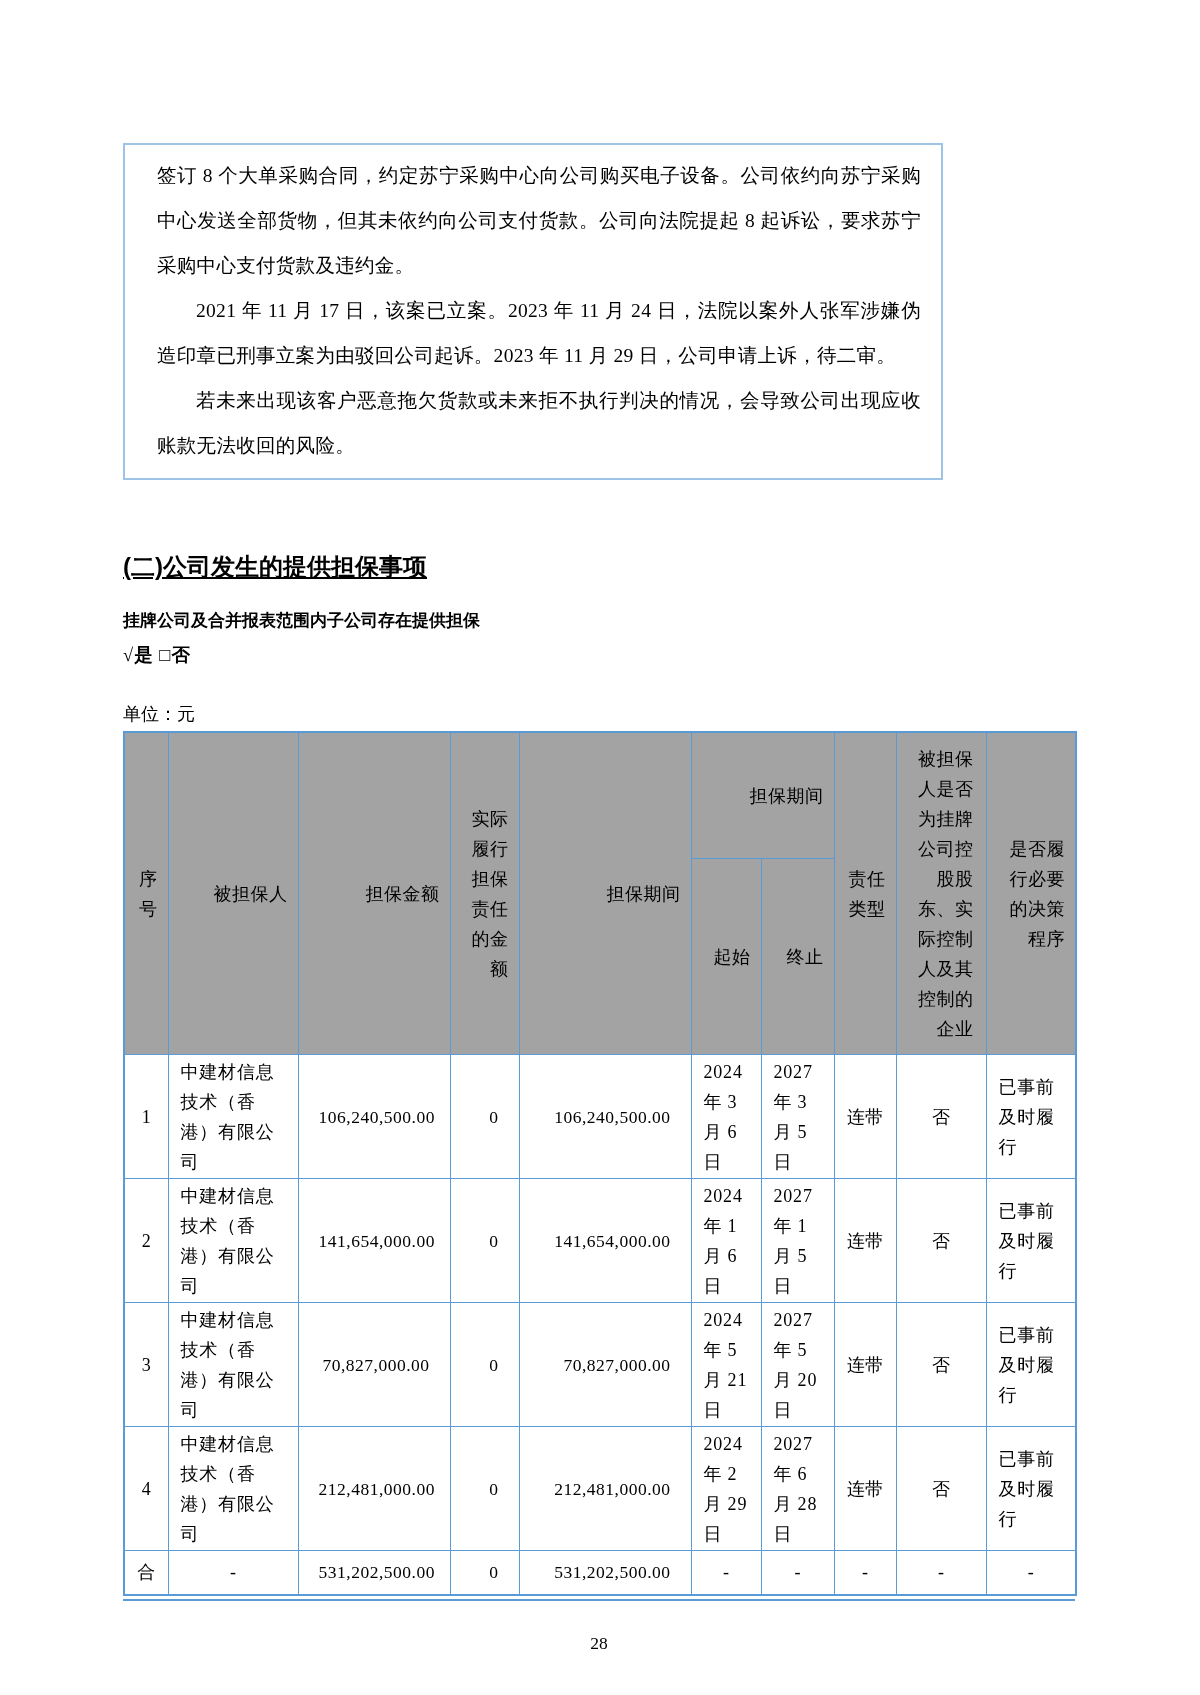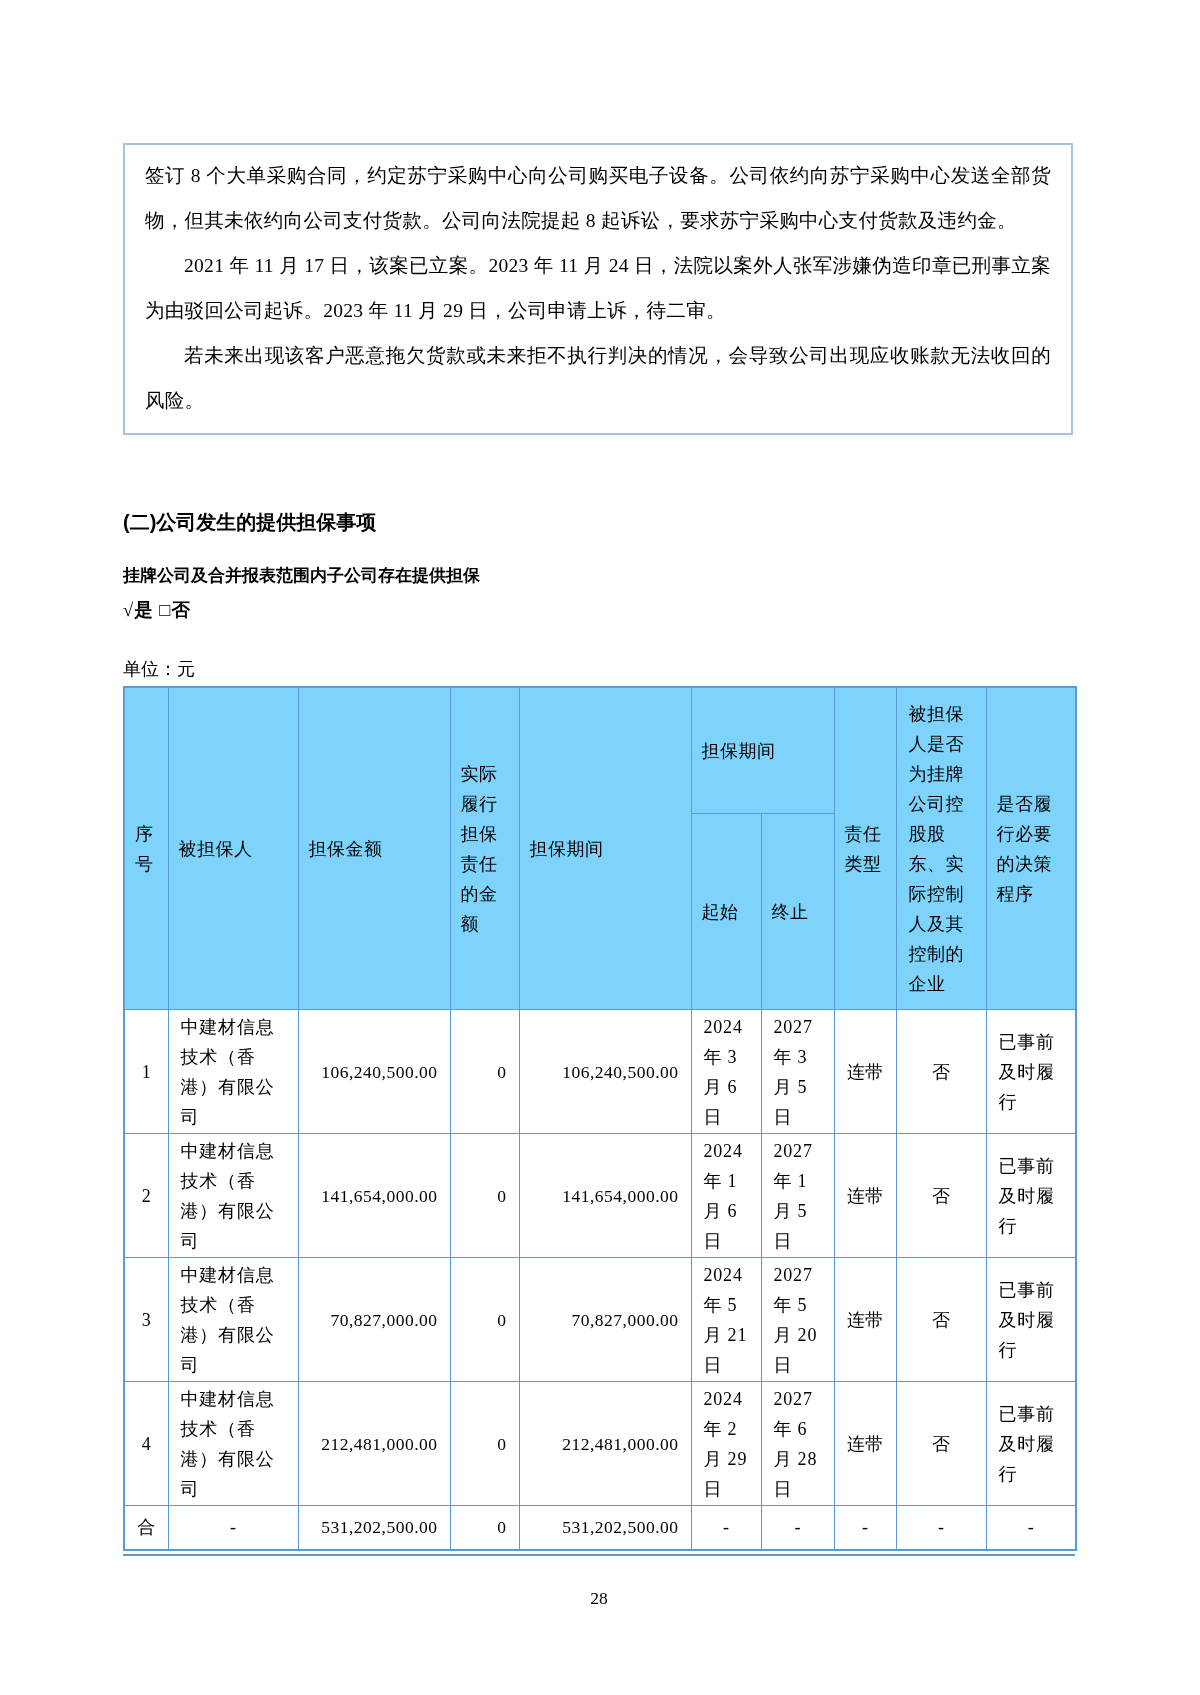--- a/index.html
+++ b/index.html
@@ -11,39 +11,40 @@
     position: relative;
   }
   .content {
     margin-left: 123px;
     width: 952px;
   }
   
   .intro-box {
     margin-top: 143px;
     border: 2px solid #9DC3E6;
-    padding: 8px 20px 10px 20px;
+    padding: 8px 20px 10px 32px;
     box-sizing: border-box;
-    width: 950px;
+    width: 820px;
   }
   .intro-box p {
     margin: 0;
     font-size: 19.5px;
     line-height: 45px;
     text-align: justify;
     letter-spacing: 0.3px;
   }
   .intro-box p.indent { text-indent: 2em; }
   
   .section-heading {
     margin-top: 74px;
     font-family: "Liberation Sans", "DejaVu Sans", sans-serif;
     font-weight: bold;
-    font-size: 20px;
+    font-size: 24px;
     line-height: 26px;
+    text-decoration: underline;
   }
   .sub-heading {
     margin-top: 28px;
     font-family: "Liberation Sans", "DejaVu Sans", sans-serif;
     font-weight: bold;
     font-size: 17px;
     line-height: 25px;
   }
   .yesno-line {
     margin-top: 9px;
@@ -74,33 +75,33 @@
   .guarantee-table th, .guarantee-table td {
     border: 1.5px solid #5B9BD5;
     font-weight: normal;
     font-size: 18px;
     line-height: 30px;
     vertical-align: middle;
     padding: 0;
     overflow: hidden;
   }
   .guarantee-table th {
-    background: #7dd3fc;
-    text-align: left;
+    background: #a3a3a3;
+    text-align: right;
     padding: 0 10px;
     letter-spacing: 0.5px;
   }
   tr.h-top th { height: 125px; }
   tr.h-bottom th { height: 195px; }
   th.th-related { padding: 0 12px; }
   tbody tr.data-row { height: 124px; }
   tbody tr.total-row { height: 44px; }
   td.ac { text-align: center; }
   td.al { text-align: left; padding: 0 12px; letter-spacing: 0.8px; }
-  td.ar { text-align: right; padding: 0 12px; }
+  td.ar { text-align: right; padding: 0 20px; }
   td.num { letter-spacing: 0.5px; font-size: 17.5px; }
   
   .page-number {
     margin-top: 32px;
     text-align: center;
     font-size: 17.5px;
   }
 </style>
 </head>
 <body>

